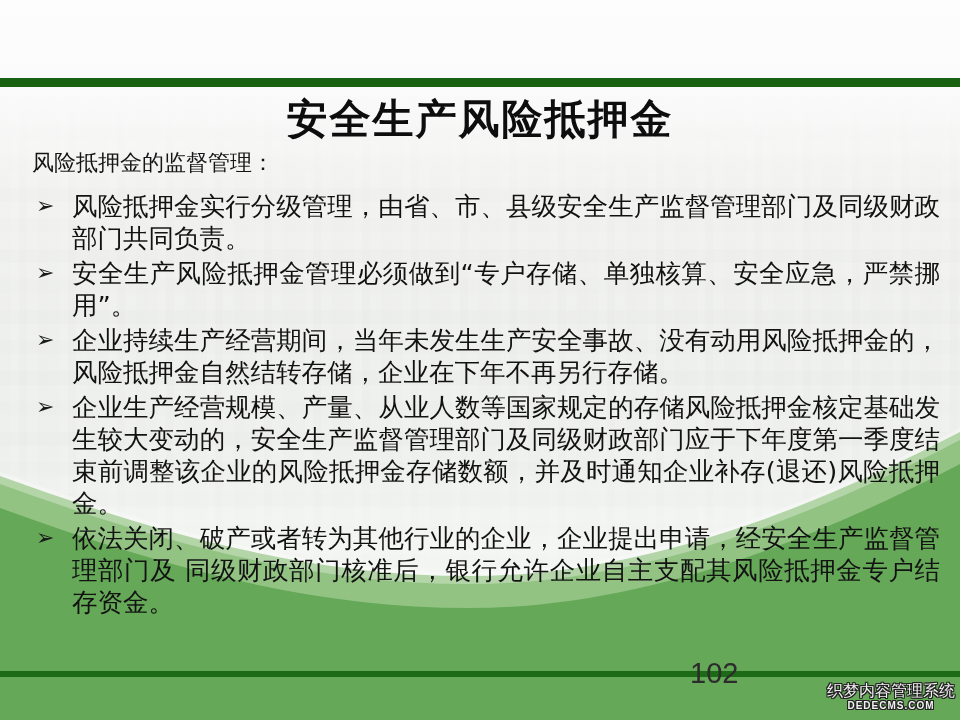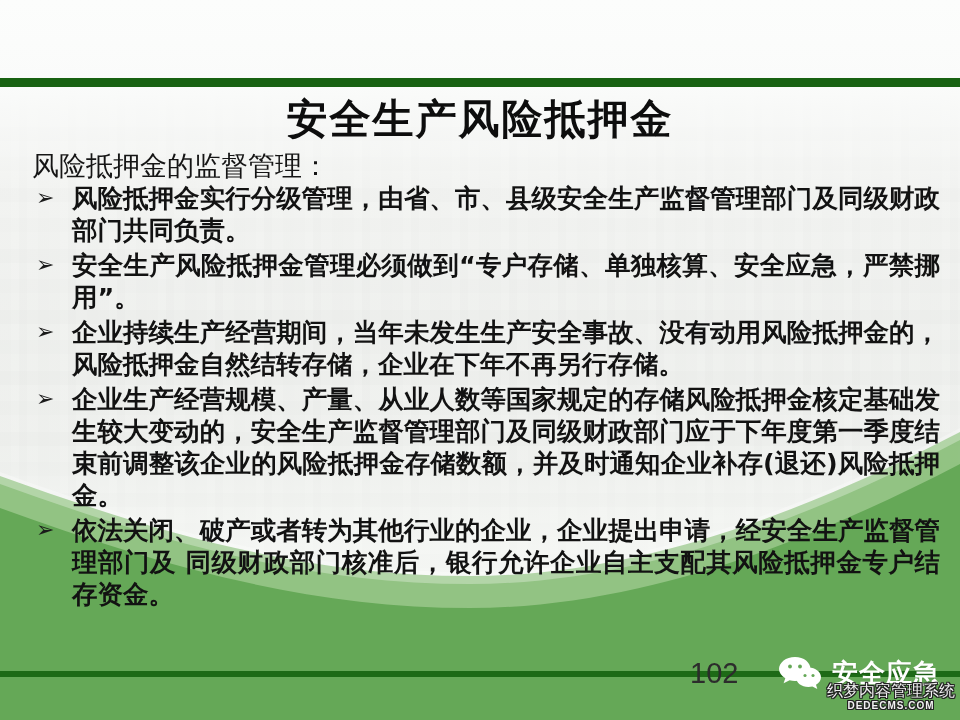--- a/index.html
+++ b/index.html
@@ -94,24 +94,24 @@
     white-space: nowrap;
   }
 
   
   .body-block {
     position: absolute;
     left: 30px; top: 150px;
     width: 910px;
   }
   .subheading {
-    font-size: 27px;
+    font-size: 22px;
     color: #151515;
     line-height: 1.18;
-    margin: 0 0 0 2px;
+    margin: 0 0 14px 2px;
     font-family: "DejaVu Sans", "Liberation Sans", sans-serif;
     white-space: nowrap;
   }
   ul.bullets {
     list-style: none;
     margin: 0;
     padding: 0;
   }
   ul.bullets > li {
     position: relative;
@@ -128,21 +128,20 @@
     position: absolute;
     left: 6px;
     top: 2px;
     font-size: 22px;
     line-height: 1.3;
     color: #1a1a1a;
     font-family: "DejaVu Sans", sans-serif;
   }
   ul.bullets > li .btext {
     display: block;
-    font-weight: bold;
   }
 
   
   .page-number {
     position: absolute;
     left: 690px; top: 657px;
     width: 90px;
     font-size: 29px;
     color: #2c2c2c;
     font-family: "Liberation Sans", "DejaVu Sans", sans-serif;
@@ -242,32 +241,19 @@
       </li>
       <li>
         <span class="arrow">➢</span>
         <span class="btext">依法关闭、破产或者转为其他行业的企业，企业提出申请，经安全生产监督管理部门及 同级财政部门核准后，银行允许企业自主支配其风险抵押金专户结存资金。</span>
       </li>
     </ul>
   </div>
 
   <div class="page-number">102</div>
 
-  <div class="brand">
-    <span class="wechat-icon">
-      <svg class="wechat-icon" viewBox="0 0 44 36" xmlns="http://www.w3.org/2000/svg">
-        <path d="M17,2 C26,2 32.5,7.6 32.5,14 C32.5,20.4 26,26 17,26 C15.1,26 13.3,25.75 11.6,25.3 L5.6,28.2 L7.3,23.2 C3.4,20.7 1,17.6 1,14 C1,7.6 8,2 17,2 Z" fill="#ffffff"></path>
-        <circle cx="12" cy="11.5" r="1.9" fill="#65a857"></circle>
-        <circle cx="22" cy="11.5" r="1.9" fill="#65a857"></circle>
-        <path d="M30.5,12.5 C37.6,12.5 43,17 43,22.2 C43,25.2 41.1,27.8 38,29.7 L39.3,34 L34.4,31.5 C33.1,31.8 31.8,32 30.5,32 C23.4,32 18,27.5 18,22.2 C18,17 23.4,12.5 30.5,12.5 Z" fill="#ffffff"></path>
-        <circle cx="27" cy="20.5" r="1.55" fill="#65a857"></circle>
-        <circle cx="35" cy="20.5" r="1.55" fill="#65a857"></circle>
-      </svg>
-    </span>
-    <span class="brand-name">安全应急</span>
-  </div>
 
   <div class="watermark">
     <span class="wm-cn">织梦内容管理系统</span>
     <span class="wm-en">DEDECMS.COM</span>
   </div>
 
 </div>
 
 </body></html>

